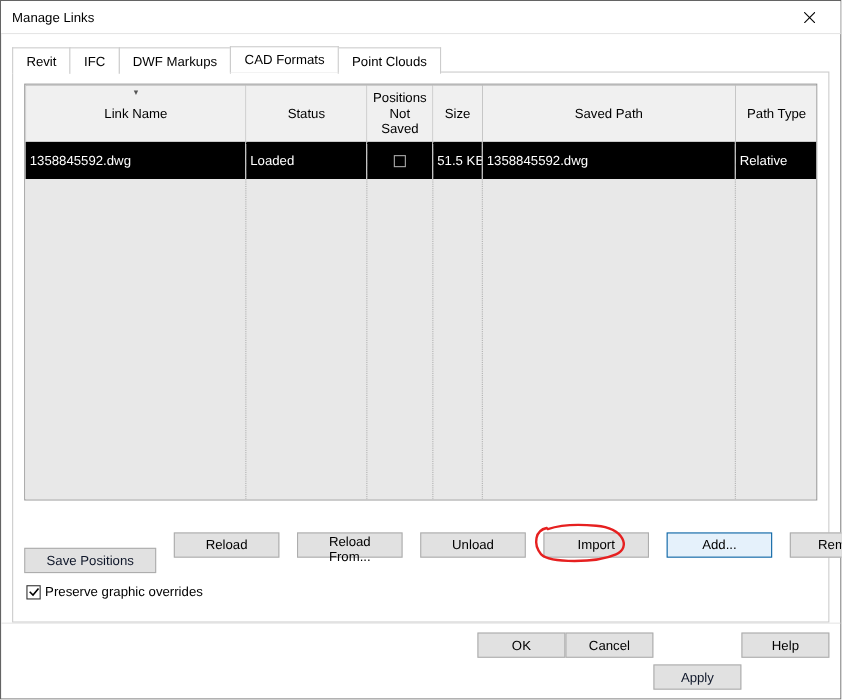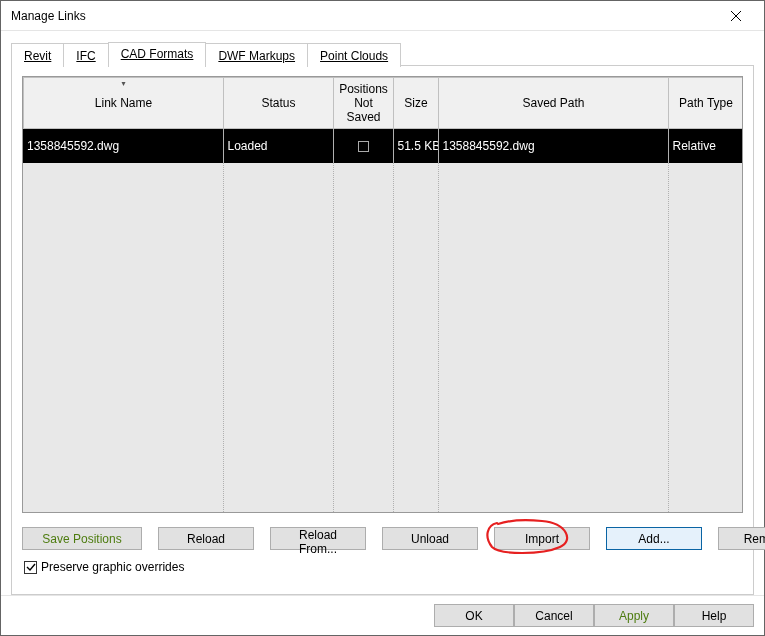--- a/index.html
+++ b/index.html
@@ -50,21 +50,20 @@
   }
   .tab {
     padding: 4px 12px 4px 12px;
     border: 1px solid #ccc;
     border-bottom: none;
     margin-right: -1px;
     background: #fff;
     cursor: pointer;
     position: relative;
     top: 1px;
-    text-decoration: underline;
   }
   .tab.active {
     background: #fff;
     z-index: 2;
     border-top: 1px solid #ccc;
     border-left: 1px solid #ccc;
     border-right: 1px solid #ccc;
     position: relative;
     top: 1px;
   }
@@ -159,22 +158,23 @@
     min-width: 96px;
     padding: 0 8px;
     border: 1px solid #adadad;
     background: #e1e1e1;
     font-family: inherit;
     font-size: 12px;
     cursor: pointer;
     text-align: center;
   }
   .btn.disabled {
-    color: #4d7c0f;
+    color: #0f172a;
     cursor: default;
+    margin-top: 29px;
   }
   .btn.highlight {
     border: 1px solid #0a64a4;
     background: #e5f1fb;
   }
   .red-circle {
     position: absolute;
     width: 90px;
     height: 38px;
     pointer-events: none;
@@ -223,22 +223,22 @@
         <line x1="10" y1="0" x2="0" y2="10" stroke="#000" stroke-width="1"></line>
       </svg>
     </div>
   </div>
 
   <div class="content">
 
     <div class="tabs-row">
       <div class="tab">Revit</div>
       <div class="tab">IFC</div>
+      <div class="tab">DWF Markups</div>
       <div class="tab active">CAD Formats</div>
-      <div class="tab">DWF Markups</div>
       <div class="tab">Point Clouds</div>
     </div>
 
     <div class="tab-panel">
 
       <div class="grid-container">
         <table class="data">
           <colgroup>
             <col class="c-name">
               <col class="c-status">

